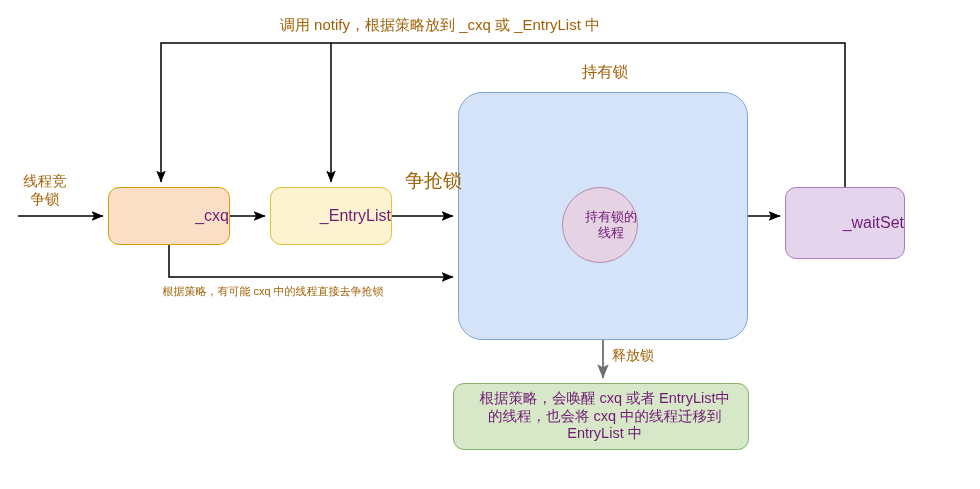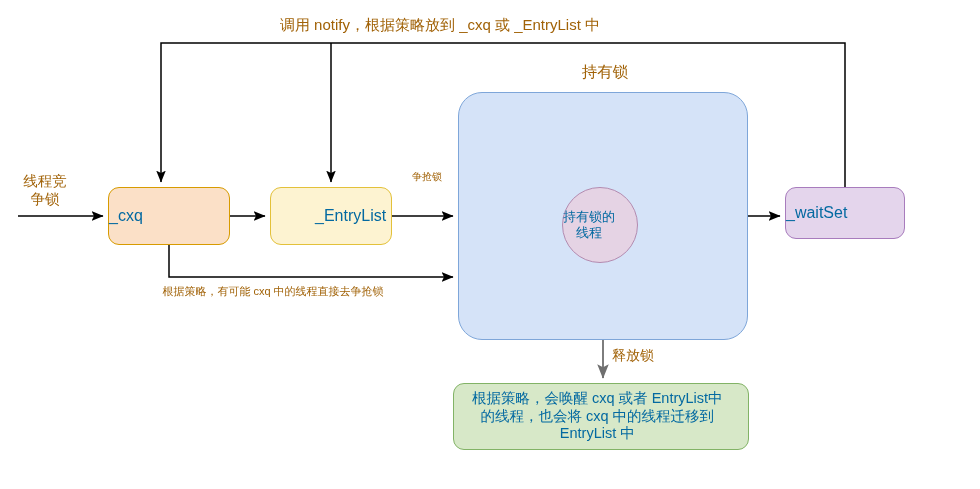--- a/index.html
+++ b/index.html
@@ -21,23 +21,23 @@
     top: 0;
     width: 980px;
     height: 489px;
     pointer-events: none;
   }
   .node {
     position: absolute;
     box-sizing: border-box;
     display: flex;
     align-items: center;
-    justify-content: flex-start;
+    justify-content: flex-end;
     text-align: center;
-    color: #0369a1;
+    color: #701a75;
     line-height: 1.22;
     white-space: pre-line;
   }
   .node-cxq {
     left: 108px; top: 187px; width: 122px; height: 58px;
     background: #fbe0c7;
     border: 1.6px solid #d79b00;
     border-radius: 11px;
     font-size: 16px;
   }
@@ -49,21 +49,21 @@
     font-size: 16px;
     padding-left: 44px;
   }
   .node-lockbox {
     left: 458px; top: 92px; width: 290px; height: 248px;
     background: #d5e3f8;
     border: 1.3px solid #7ea6d9;
     border-radius: 24px;
   }
   .node-waitset {
-    left: 785px; top: 187px; width: 120px; height: 52px;
+    left: 785px; top: 187px; width: 120px; height: 72px;
     background: #e4d5ec;
     border: 1.6px solid #a87cbd;
     border-radius: 11px;
     font-size: 16px;
   }
   .node-threadcircle {
     left: 562px; top: 187px; width: 76px; height: 76px;
     background: #e5d3e4;
     border: 1.3px solid #b38bb0;
     border-radius: 50%;
@@ -80,21 +80,21 @@
   .elabel {
     position: absolute;
     color: #a16207;
     text-align: center;
     white-space: pre-line;
     line-height: 1.25;
   }
   .lbl-notify { left: 220px; top: 16px; width: 440px; font-size: 15px; }
   .lbl-holdlock { left: 540px; top: 62px; width: 130px; font-size: 15.5px; }
   .lbl-thread-compete { left: 10px; top: 172px; width: 70px; font-size: 14.5px; }
-  .lbl-contend { left: 392px; top: 171px; width: 70px; font-size: 10px; text-align: center; }
+  .lbl-contend { left: 392px; top: 171px; width: 70px; font-size: 19px; text-align: right; font-family: Liberation Mono, monospace; }
   .lbl-policy-direct { left: 98px; top: 285px; width: 350px; font-size: 11px; }
   .lbl-release { left: 612px; top: 347px; width: 80px; font-size: 14px; text-align: left; }
 </style>
 </head>
 <body>
 
 <div id="canvas">
 
   <svg class="edges" viewBox="0 0 980 489">
     <defs>

